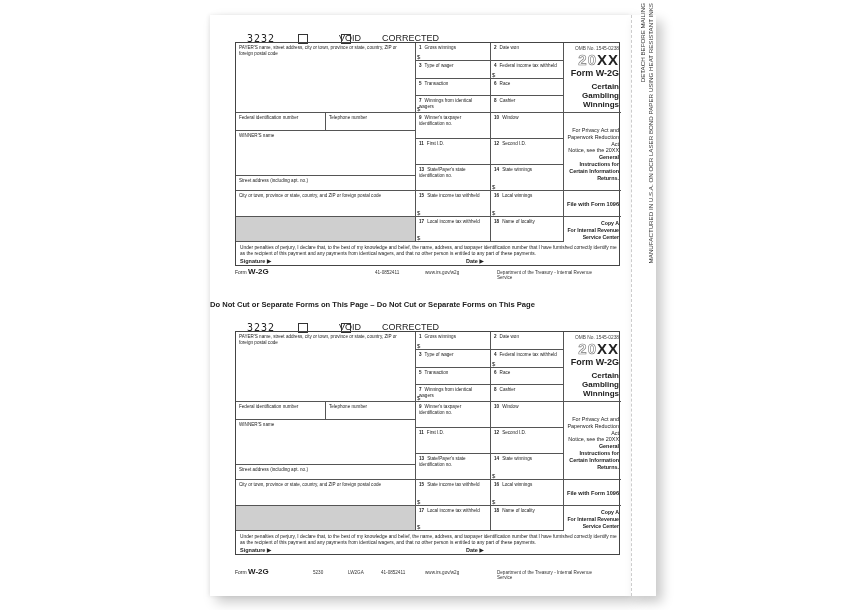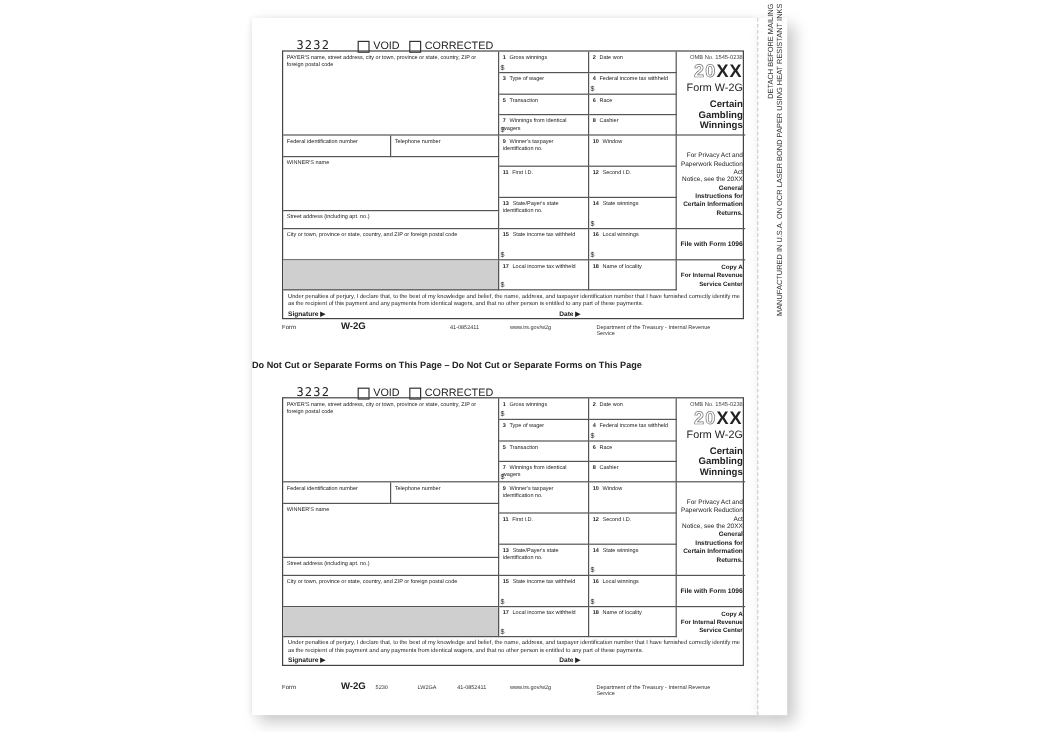--- a/index.html
+++ b/index.html
@@ -4,38 +4,38 @@
 <style>
   html,body{margin:0;padding:0;}
   body{width:868px;height:610px;background:#ffffff;position:relative;overflow:hidden;font-family:"Liberation Sans",sans-serif;color:#222;}
   .page{position:absolute;left:210px;top:15px;width:421px;height:581px;background:#fff;box-shadow:6px 6px 12px rgba(0,0,0,0.22),-1px 0 4px rgba(0,0,0,0.08);}
   .stub{position:absolute;left:631px;top:15px;width:24px;height:581px;background:#fff;border-left:1px dashed #ccc;box-shadow:6px 6px 12px rgba(0,0,0,0.22);}
   .stub-text{position:absolute;left:-135px;top:130px;width:300px;transform:rotate(-90deg);transform-origin:center center;font-size:6.2px;line-height:8px;text-align:right;color:#333;white-space:nowrap;}
   .form{position:absolute;left:235px;width:361px;}
   .hdr{position:absolute;left:0;top:0;height:12px;width:260px;font-size:9px;}
   .code{position:absolute;left:12px;top:0;font-family:"DejaVu Sans Mono",monospace;font-size:10px;letter-spacing:1px;}
   .chk{position:absolute;top:1px;width:8px;height:8px;border:1px solid #333;}
-  .chklbl{position:absolute;top:0;font-size:9px;}
+  .chklbl{position:absolute;top:0;font-size:9px;margin-left:28px;}
   .box{position:absolute;border:1px solid #444;box-sizing:border-box;}
   .cell{position:absolute;box-sizing:border-box;border-right:1px solid #555;border-bottom:1px solid #555;font-size:4.6px;padding:2px 3px;line-height:5.5px;}
   .cell .dol{position:absolute;left:1px;bottom:0;font-size:6px;}
   .num{font-weight:bold;margin-right:3px;}
   .right{position:absolute;box-sizing:border-box;text-align:right;padding-right:2px;}
   .omb{font-size:4.8px;color:#444;}
   .year{font-size:15px;font-weight:bold;letter-spacing:1px;}
   .year .o{color:#fff;-webkit-text-stroke:0.6px #777;}
-  .formname{font-size:9px;font-weight:normal;}
+  .formname{font-size:9px;font-weight:bold;}
   .title{font-size:8px;font-weight:bold;line-height:9px;}
   .priv{font-size:5.4px;line-height:6.8px;}
   .gray{background:#cfcfcf;}
   .perj{position:absolute;font-size:4.8px;line-height:6px;color:#222;}
   .sig{position:absolute;font-size:5.5px;font-weight:bold;}
   .foot{position:absolute;font-size:4.6px;color:#333;}
   .footform{position:absolute;font-size:5px;}
-  .footform b{font-size:8px;margin-left:36px;}
+  .footform b{font-size:8px;}
   .sep{position:absolute;left:210px;top:300px;width:421px;text-align:left;font-size:7.6px;font-weight:bold;}
 </style>
 </head>
 <body>
 
 <div class="page"></div>
 <div class="stub">
   <div class="stub-text">
     <div>DETACH BEFORE MAILING</div>
     <div>MANUFACTURED IN U.S.A. ON OCR LASER BOND PAPER USING HEAT RESISTANT INKS</div>

